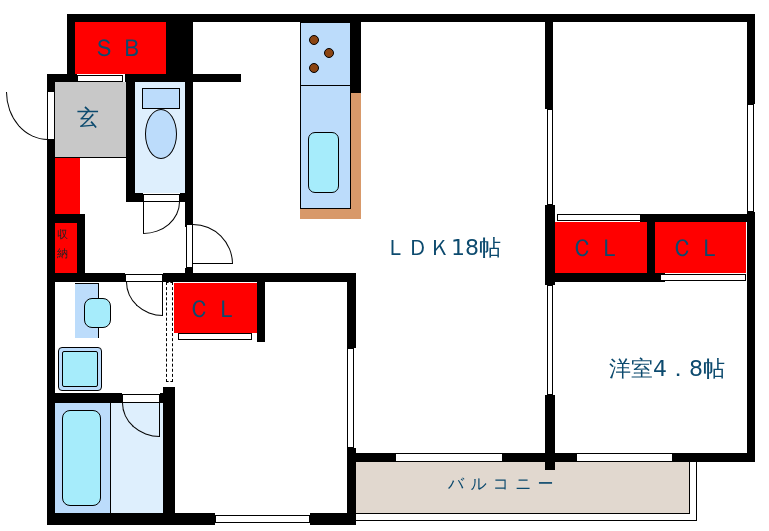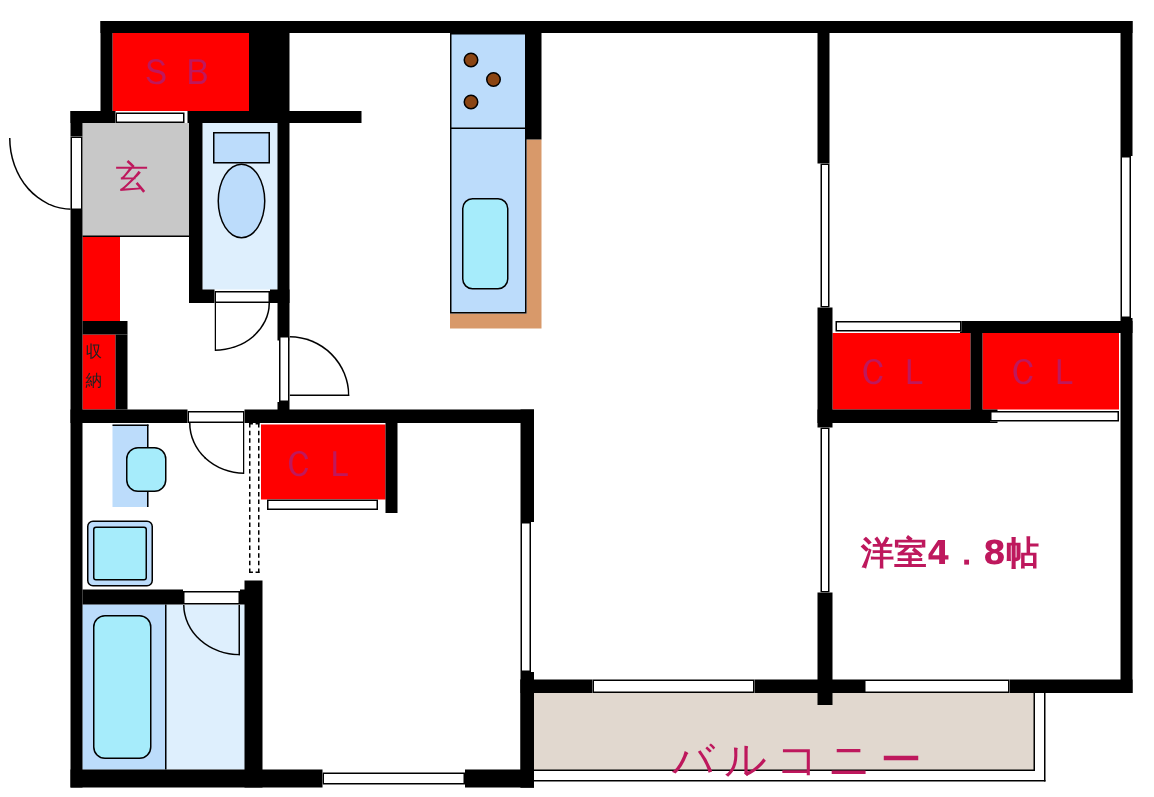--- a/index.html
+++ b/index.html
@@ -1,32 +1,32 @@
 <!DOCTYPE html>
 <html><head>
 <meta charset="utf-8">
 <style>
   html, body { margin:0; padding:0; background:#ffffff; }
   body { width:769px; height:531px; position:relative; overflow:hidden; font-family:"DejaVu Sans", sans-serif; }
   .abs { position:absolute; box-sizing:border-box; }
   .wall { position:absolute; background:#000; }
   .red { position:absolute; background:#ff0000; }
-  .lbl { position:absolute; color:#be185d; white-space:nowrap; }
+  .lbl { position:absolute; color:#0c4a6e; white-space:nowrap; }
   .win { position:absolute; background:#fff; border:1px solid #000; box-sizing:border-box; }
   .door { position:absolute; border:1px solid #000; box-sizing:border-box; }
   .fix { position:absolute; border:1px solid #000; box-sizing:border-box; }
 </style>
 </head>
 <body>
 
 <div class="abs" style="left:0;top:0;width:769px;height:531px;">
 
   <div class="abs" style="left:352px;top:462px;width:338px;height:52px;background:#e1d8cf;border-right:1px solid #000;border-bottom:1px solid #000;"></div>
   <div class="abs" style="left:352px;top:462px;width:345px;height:59px;border-right:1px solid #000;border-bottom:1px solid #000;"></div>
-  <div class="lbl" style="left:448px;top:488px;font-size:28px;letter-spacing:6px;">バルコニー</div>
+  <div class="lbl" style="left:448px;top:474px;font-size:16px;letter-spacing:6px;">バルコニー</div>
 
   <div class="red" style="left:75px;top:22px;width:91px;height:52px;"></div>
   <div class="lbl" style="left:92px;top:32px;font-size:24px;letter-spacing:4px;">ＳＢ</div>
 
   <div class="abs" style="left:55px;top:82px;width:72px;height:76px;background:#c8c8c8;"></div>
   <div class="lbl" style="left:77px;top:103px;font-size:22px;">玄</div>
 
   <div class="red" style="left:55px;top:158px;width:25px;height:56px;"></div>
 
   <div class="red" style="left:55px;top:223px;width:22px;height:50px;"></div>
@@ -54,21 +54,22 @@
   <div class="fix" style="left:309px;top:63px;width:10px;height:10px;border-radius:50%;background:#8b4513;"></div>
   <div class="fix" style="left:308px;top:132px;width:31px;height:61px;border-radius:7px;background:#a6ecfb;"></div>
 
   <div class="red" style="left:174px;top:283px;width:83px;height:50px;"></div>
   <div class="lbl" style="left:187px;top:293px;font-size:24px;letter-spacing:4px;">ＣＬ</div>
   <div class="red" style="left:555px;top:222px;width:92px;height:51px;"></div>
   <div class="lbl" style="left:570px;top:232px;font-size:24px;letter-spacing:4px;">ＣＬ</div>
   <div class="red" style="left:655px;top:222px;width:91px;height:51px;"></div>
   <div class="lbl" style="left:670px;top:232px;font-size:24px;letter-spacing:4px;">ＣＬ</div>
 
-  <div class="lbl" style="left:574px;top:354px;font-size:22px;font-weight:bold;">洋室4．8帖</div>
+  <div class="lbl" style="left:385px;top:233px;font-size:22px;">ＬＤＫ18帖</div>
+  <div class="lbl" style="left:609px;top:354px;font-size:22px;">洋室4．8帖</div>
 
   <div class="wall" style="left:67px;top:14px;width:688px;height:8px;"></div>
 
   <div class="wall" style="left:67px;top:14px;width:8px;height:68px;"></div>
 
   <div class="wall" style="left:166px;top:14px;width:26px;height:68px;"></div>
 
   <div class="wall" style="left:47px;top:74px;width:30px;height:8px;"></div>
 
   <div class="wall" style="left:125px;top:74px;width:116px;height:8px;"></div>

